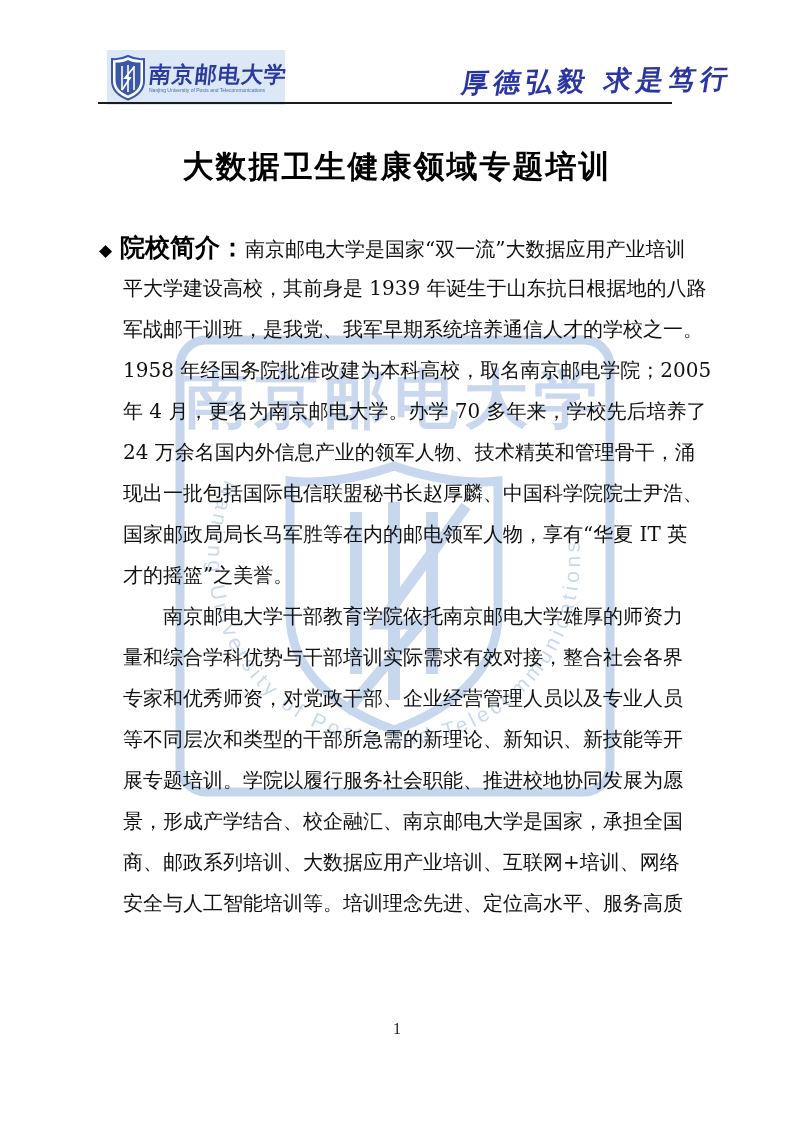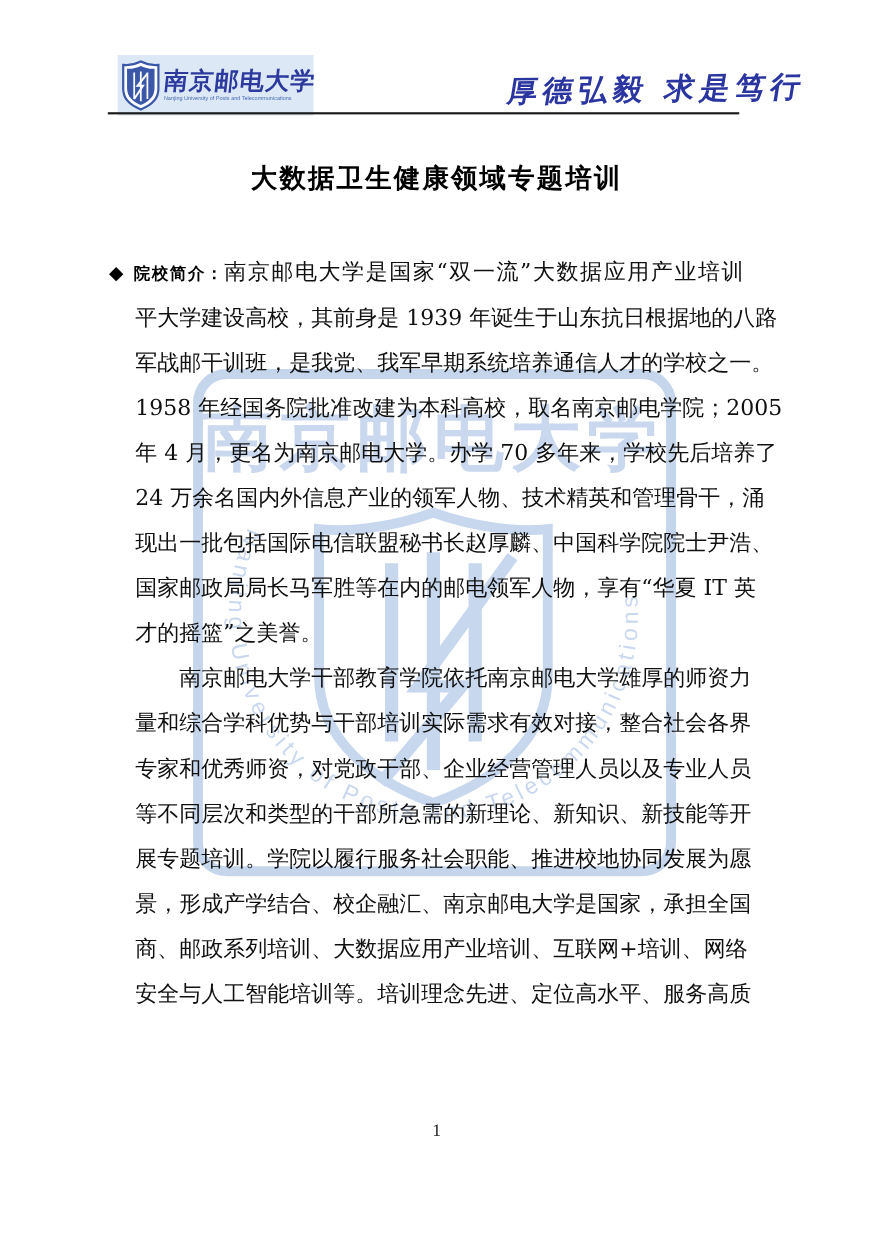--- a/index.html
+++ b/index.html
@@ -32,21 +32,21 @@
     transform:skewX(-10deg) rotate(-1deg);
     font-family:"DejaVu Serif", serif;
   }
   .header-rule{
     position:absolute; left:98px; top:102px; width:574px; height:2px;
     background:#1c1c1c; z-index:2;
   }
   
   .doc-title{
     position:absolute; top:146px; left:0; width:100%; text-align:center;
-    font-size:24px; font-weight:bold; letter-spacing:2px; color:#000;
+    font-size:31px; font-weight:bold; letter-spacing:2px; color:#000;
     font-family:Liberation Mono, monospace; z-index:2;
   }
   
   .watermark{
     position:absolute; left:148px; top:316px; width:500px; height:500px;
     z-index:1; pointer-events:none;
   }
   .wm-cal{
     font-family:"DejaVu Serif", serif; font-weight:bold;
   }
@@ -63,21 +63,21 @@
     text-align:justify; text-align-last:justify;
   }
   .bline.pend{ text-align-last:left; }
   .bline.ind{ text-indent:40px; }
   .bline.first{ text-indent:-24px; }
   .diamond{
     font-size:17px; color:#000; font-family:"DejaVu Sans", sans-serif;
     margin-right:8px;
   }
   .sec-label{
-    font-weight:bold; font-size:15px; color:#000;
+    font-weight:bold; font-size:25px; color:#000;
     font-family:"Liberation Sans", sans-serif;
   }
   
   .page-num{
     position:absolute; top:1020px; left:0; width:100%; text-align:center;
     font-size:16px; color:#222; z-index:2;
     font-family:"Liberation Serif", serif;
   }
 </style>
 </head>

